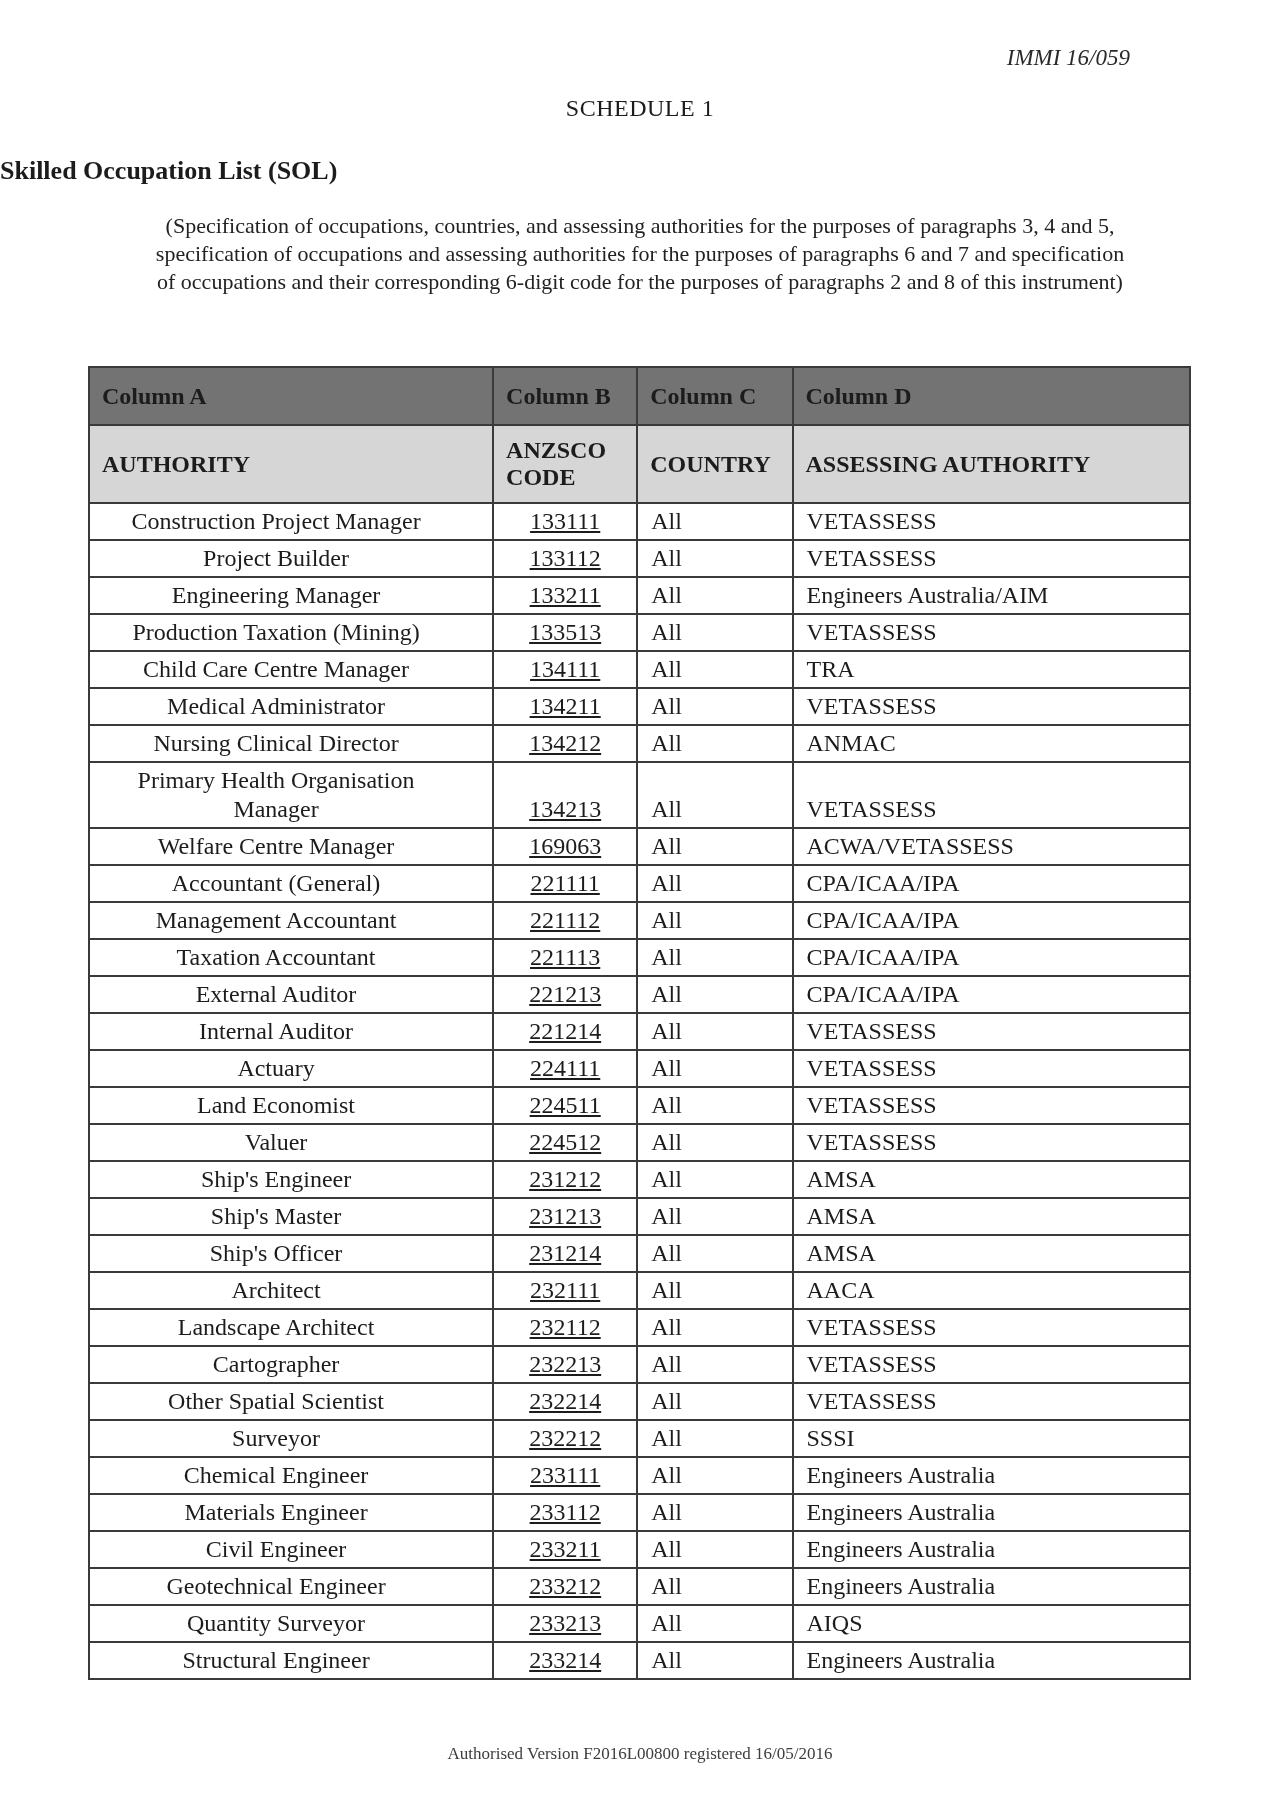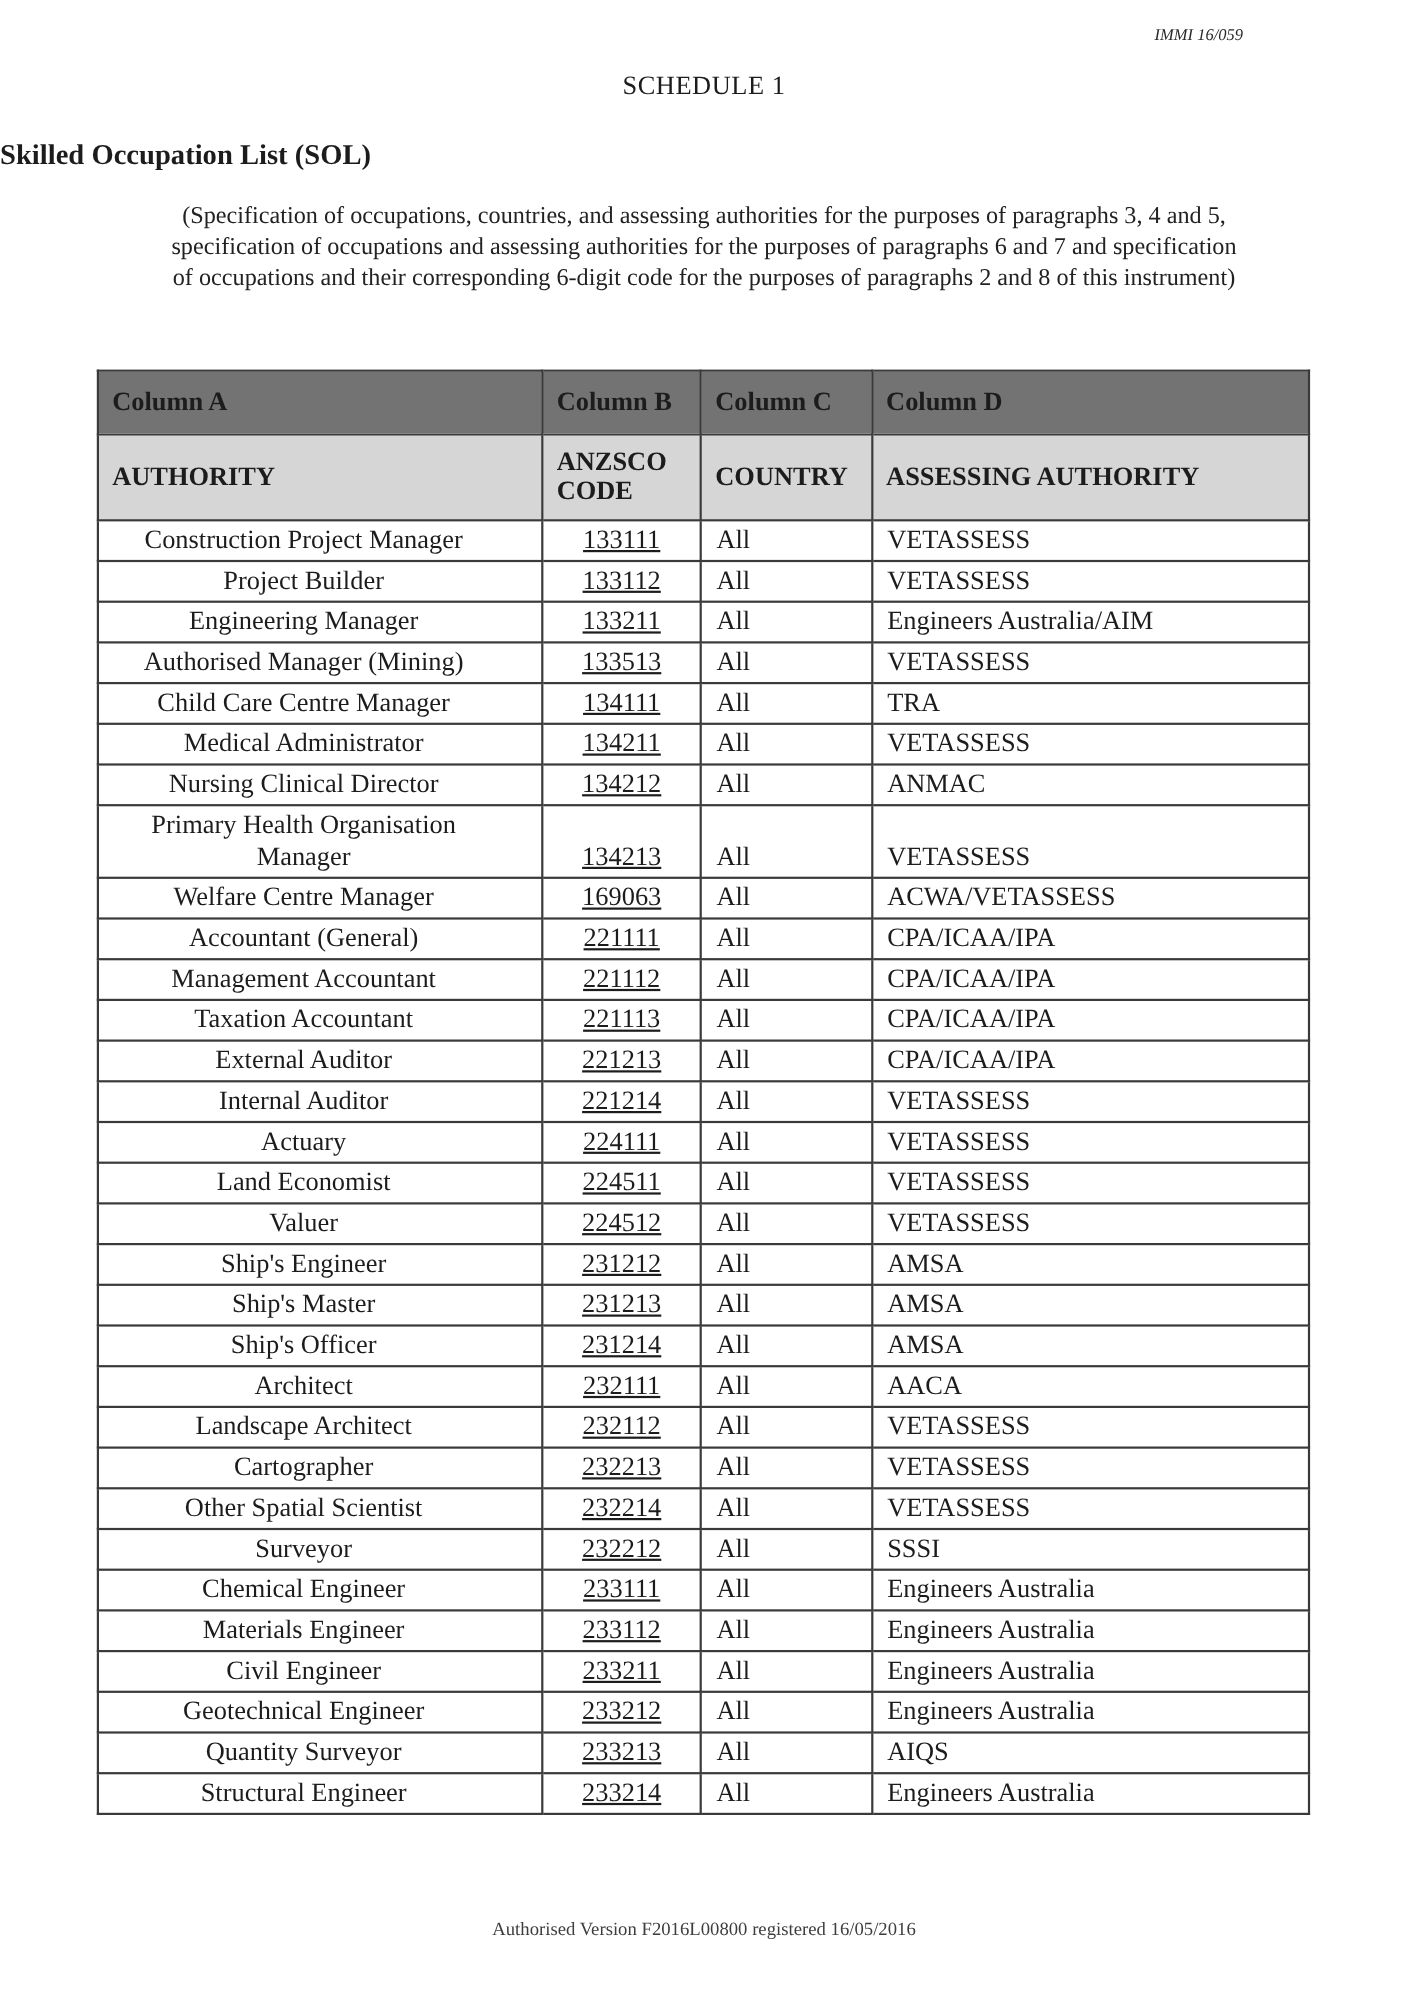--- a/index.html
+++ b/index.html
@@ -11,25 +11,25 @@
     overflow: hidden;
     font-family: "Liberation Serif", "DejaVu Serif", serif;
     color: #1c1c1c;
   }
   .page {
     position: relative;
     width: 1280px;
     height: 1810px;
   }
   .doc-ref {
-    padding-top: 24px;
+    padding-top: 45px;
     padding-right: 150px;
     text-align: right;
     font-style: italic;
-    font-size: 15px;
+    font-size: 23px;
     color: #2a2a2a;
   }
   .schedule-title {
     margin: 24px 0 0 0;
     text-align: center;
     font-size: 24px;
     font-weight: normal;
     letter-spacing: 0.5px;
   }
   .subtitle {
@@ -157,21 +157,21 @@
   </tr>
 
   <tr>
     <td class="occ">Engineering Manager</td>
     <td class="code">133211</td>
     <td class="country">All</td>
     <td class="authority">Engineers Australia/AIM</td>
   </tr>
 
   <tr>
-    <td class="occ">Authorised Manager (Mining)</td>
+    <td class="occ">Production Taxation (Mining)</td>
     <td class="code">133513</td>
     <td class="country">All</td>
     <td class="authority">VETASSESS</td>
   </tr>
 
   <tr>
     <td class="occ">Child Care Centre Manager</td>
     <td class="code">134111</td>
     <td class="country">All</td>
     <td class="authority">TRA</td>

